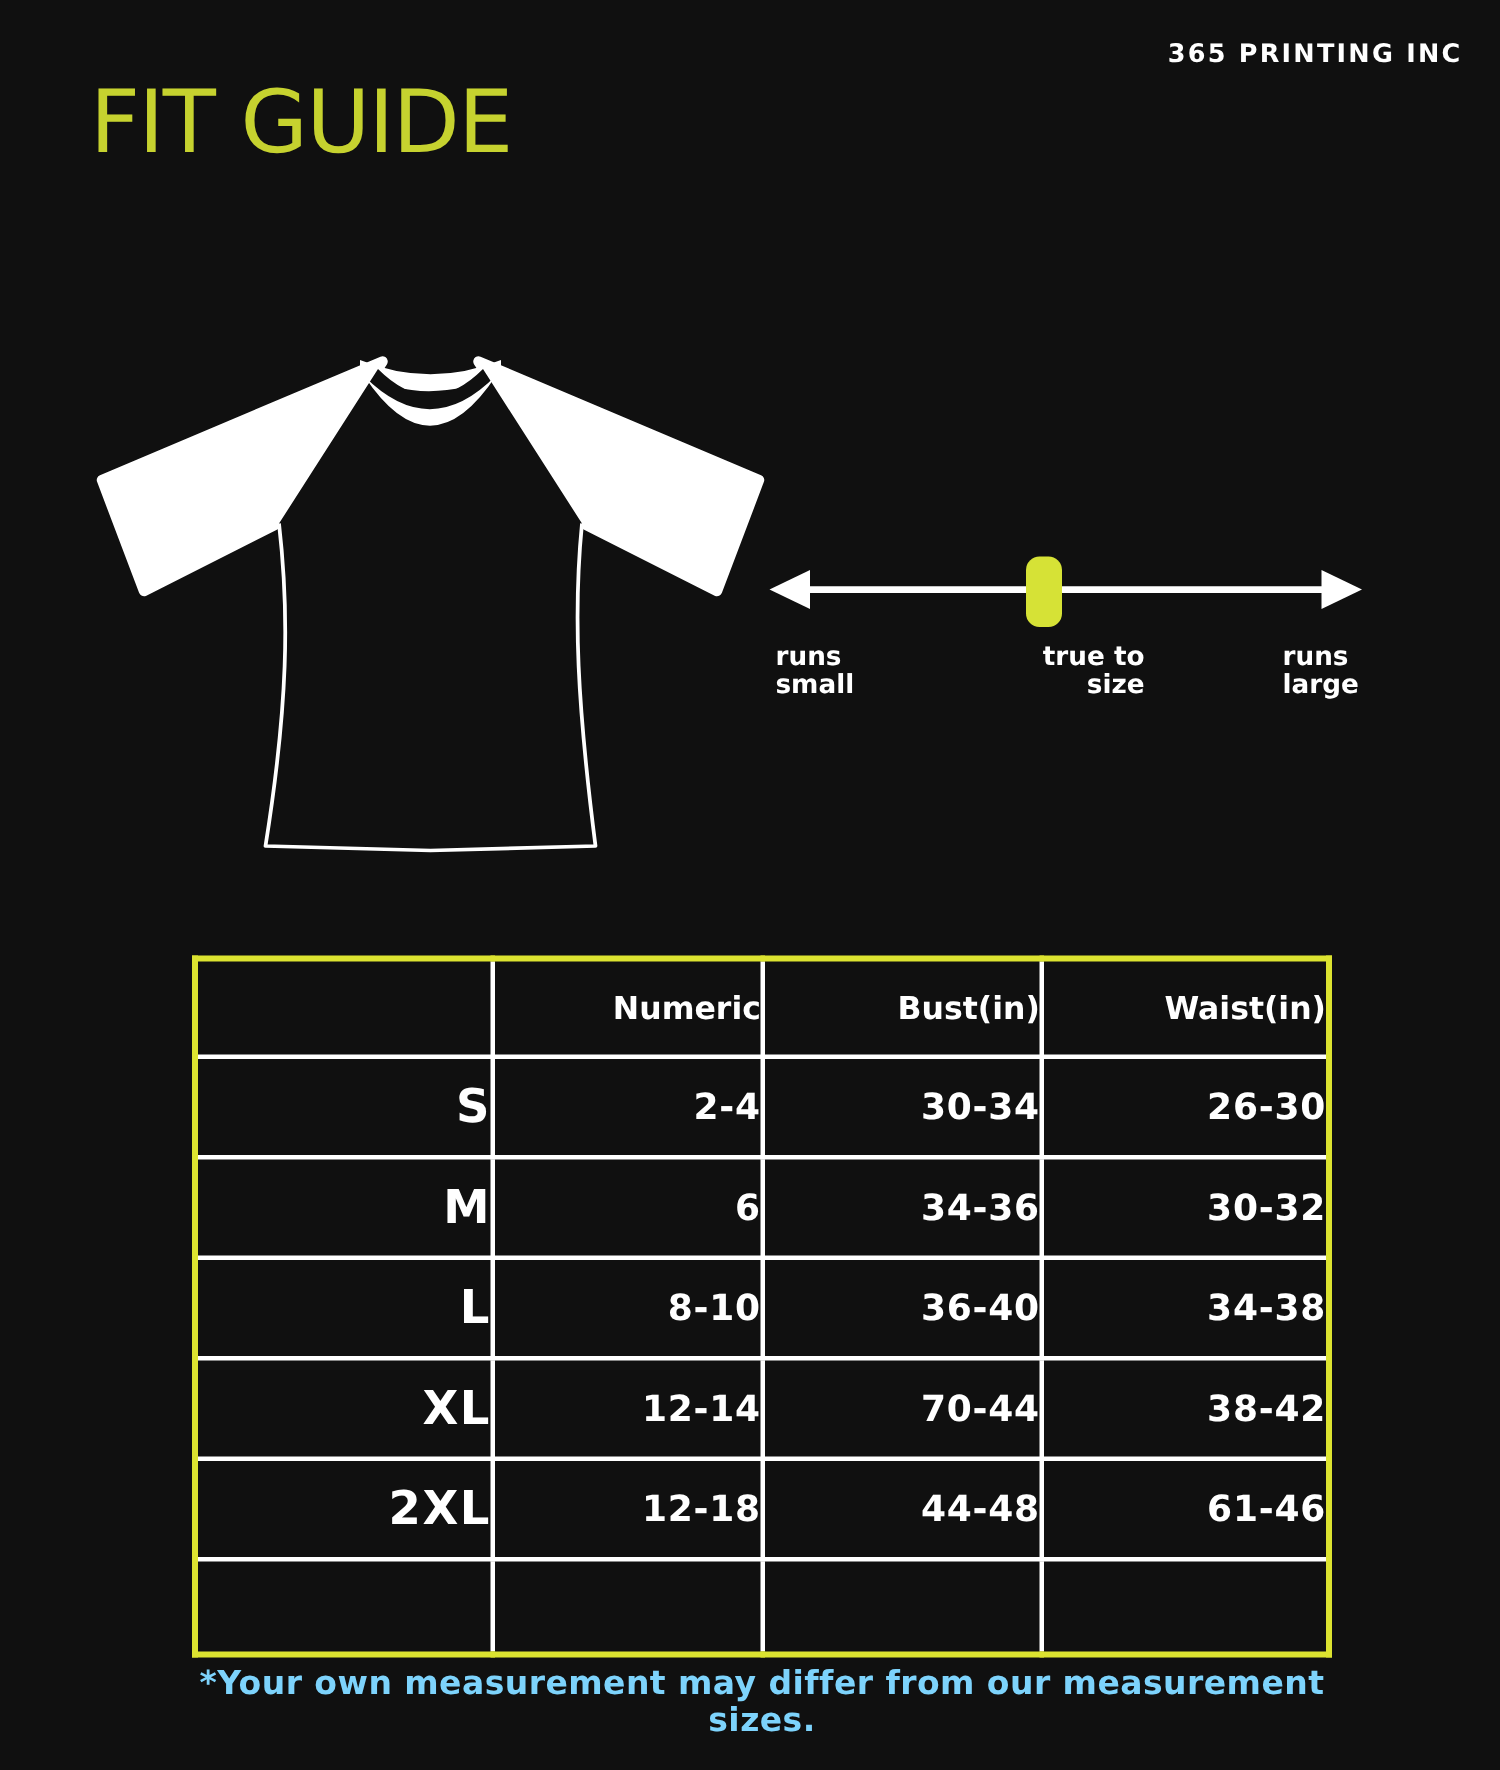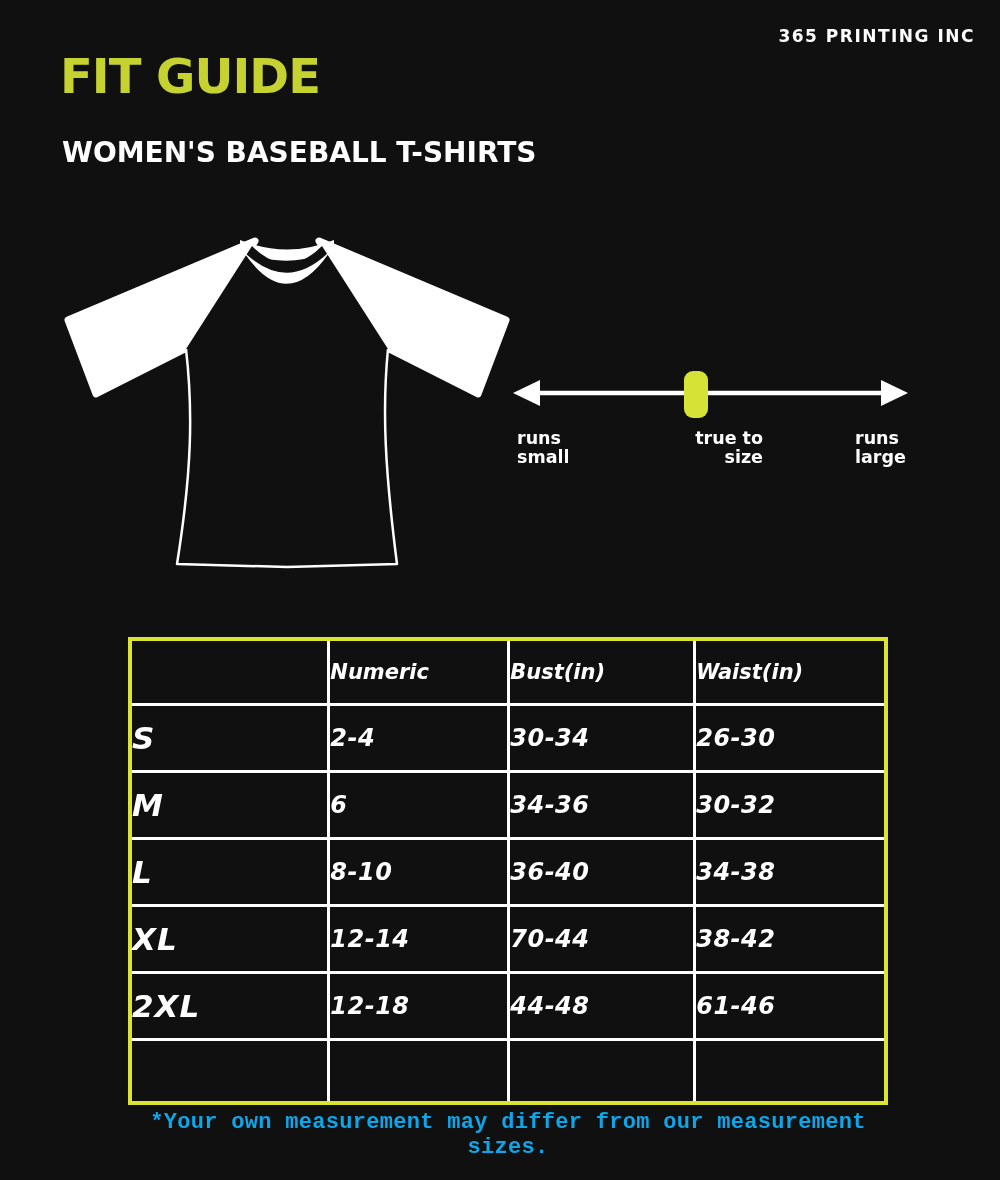--- a/index.html
+++ b/index.html
@@ -11,21 +11,21 @@
     font-family:"DejaVu Sans","Liberation Sans",sans-serif;
     color:#ffffff;
   }
   .brand{
     position:absolute;top:26px;right:25px;
     font-size:17px;font-weight:bold;letter-spacing:1.5px;
     color:#ffffff;
   }
   .title{
     position:absolute;left:60px;top:52px;
-    font-size:48px;font-weight:bold;letter-spacing:-1px;
+    font-size:58px;font-weight:normal;letter-spacing:-1px;
     color:#c6d22f;line-height:1;
   }
   .subtitle{
     position:absolute;left:62px;top:138px;
     font-size:28px;font-weight:bold;letter-spacing:0px;
     color:#ffffff;line-height:1.1;
   }
   .shirt-svg{position:absolute;left:50px;top:225px;}
   .scale-svg{position:absolute;left:505px;top:362px;}
   .scale-label{
@@ -37,43 +37,42 @@
   .scale-label.center{left:643px;width:120px;text-align:right;}
   .scale-label.right{left:855px;text-align:left;}
   table.size-table{
     position:absolute;left:128px;top:637px;
     width:760px;border-collapse:collapse;table-layout:fixed;
     border:4px solid #dce330;
     background:#101010;
   }
   table.size-table td,table.size-table th{
     border:3px solid #ffffff;
-    text-align:left;vertical-align:middle;
+    text-align:right;vertical-align:middle;
     color:#fff;font-weight:bold;
-    padding:0;height:64px;font-style:italic;
+    padding:0;height:64px;
   }
   table.size-table th{font-size:21px;height:62px;}
   td.cell-size{font-size:31px;letter-spacing:1px;}
   td.cell-val{font-size:24px;letter-spacing:0.5px;}
   tr.empty-row td{height:60px;}
   .footnote{
     position:absolute;left:128px;top:1110px;width:760px;
     text-align:center;font-size:22px;font-weight:bold;
-    color:#0ea5e9;letter-spacing:0.3px;font-family:Liberation Mono, monospace;
+    color:#7dd3fc;letter-spacing:0.3px;
   }
 </style>
 </head>
 <body>
 
 <div class="canvas">
 
   <div class="brand">365 PRINTING INC</div>
 
   <div class="title">FIT GUIDE</div>
-  <div class="subtitle">WOMEN'S BASEBALL T-SHIRTS</div>
 
   <svg class="shirt-svg" width="480" height="355" viewBox="50 225 480 355" aria-hidden="true">
 
     <path d="M 255 241 L 68 320 L 96 394 L 183 350 Z" fill="#ffffff" stroke="#ffffff" stroke-width="7" stroke-linejoin="round"></path>
     <path d="M 319 241 L 506 320 L 478 394 L 391 350 Z" fill="#ffffff" stroke="#ffffff" stroke-width="7" stroke-linejoin="round"></path>
 
     <path d="M 240 240 Q 287 259 334 240 L 334 249 Q 287 272 240 250 Z" fill="#ffffff"></path>
 
     <path d="M 252 246 L 186 349 C 193 410 192 470 177 564 L 287 567 L 397 564
              C 385 470 382 410 388 349 L 322 246 Q 287 281 252 246 Z" fill="#101010"></path>

